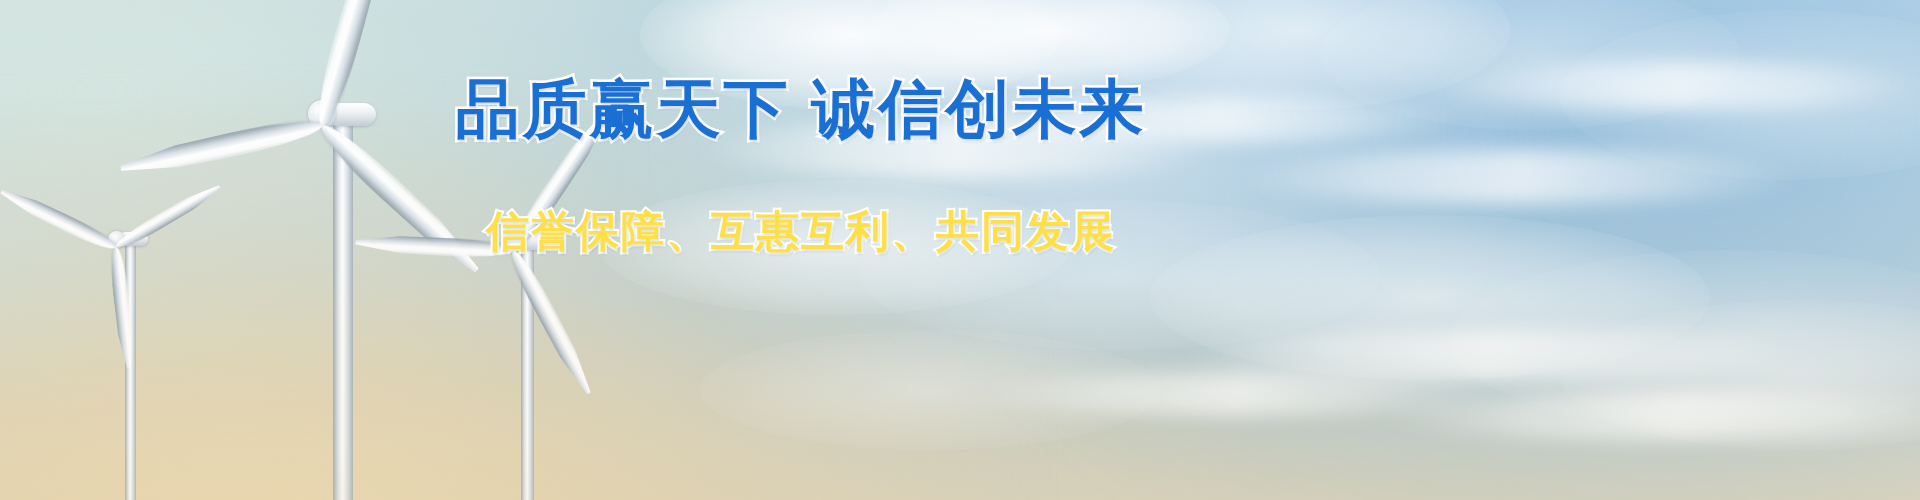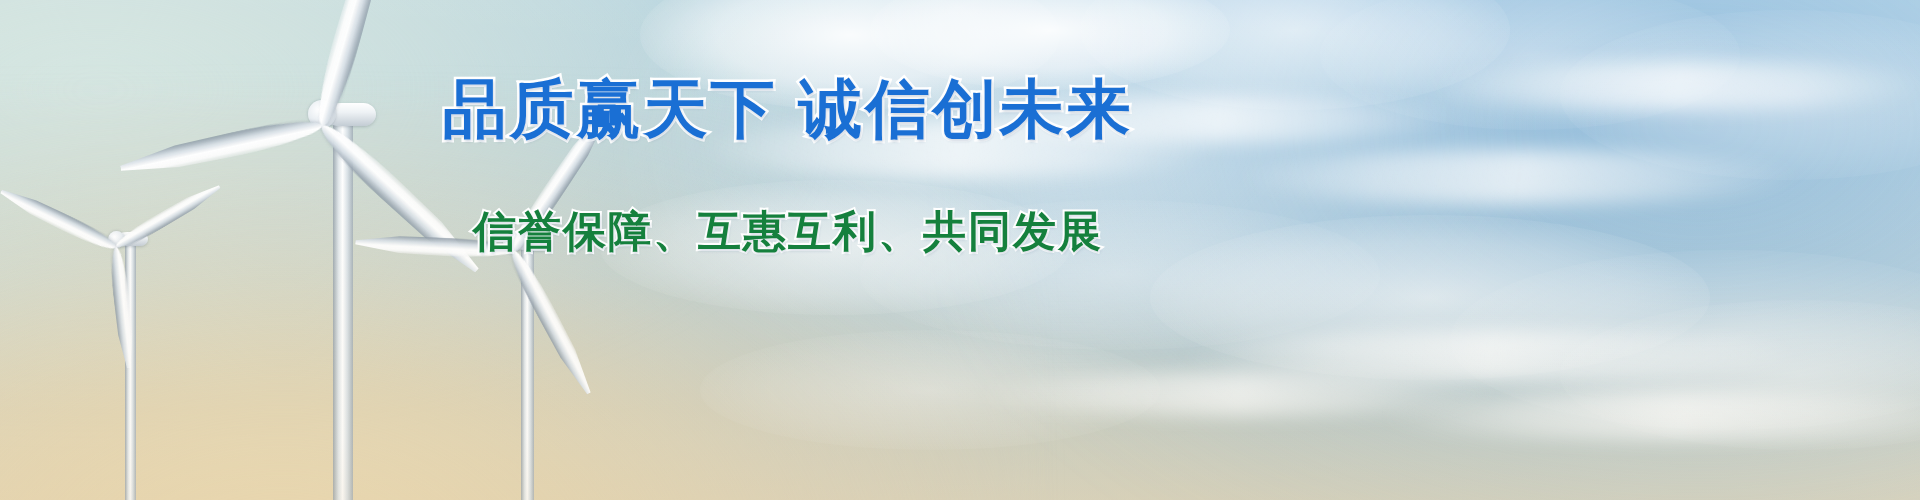--- a/index.html
+++ b/index.html
@@ -152,21 +152,21 @@
       rgba(150,163,175,0.80) 92%,
       rgba(128,142,156,0.55) 100%);
     border-radius: 50% 4px 4px 50% / 50% 3px 3px 50%;
     clip-path: polygon(0% 22%, 4% 6%, 30% 0%, 72% 6%, 100% 40%, 100% 60%, 72% 94%, 30% 100%, 4% 94%, 0% 78%);
     filter: drop-shadow(0 1px 1.5px rgba(100,115,130,0.22));
   }
 
   
   .text-stack {
     position: absolute;
-    left: 3px;
+    left: 16px;
     top: 0;
     width: 1570px;
     height: 388px;
     pointer-events: none;
   }
   .line {
     position: absolute;
     width: 100%;
     text-align: center;
     white-space: nowrap;
@@ -189,21 +189,21 @@
     font-weight: 700;
     letter-spacing: 0.4px;
     color: #4a6585;
     text-shadow: 0 1px 1px rgba(255,255,255,0.30);
   }
   .headline-cn2 {
     top: 203px;
     font-size: 43px;
     font-weight: 700;
     letter-spacing: 2px;
-    color: #15803d;
+    color: #fde047;
     -webkit-text-stroke: 4px #ffffff;
     paint-order: stroke fill;
     text-shadow:
       0 0 1px rgba(255,255,255,0.95),
       1px 2px 3px rgba(60,90,130,0.22);
   }
 
   
   .tone {
     position: absolute;

